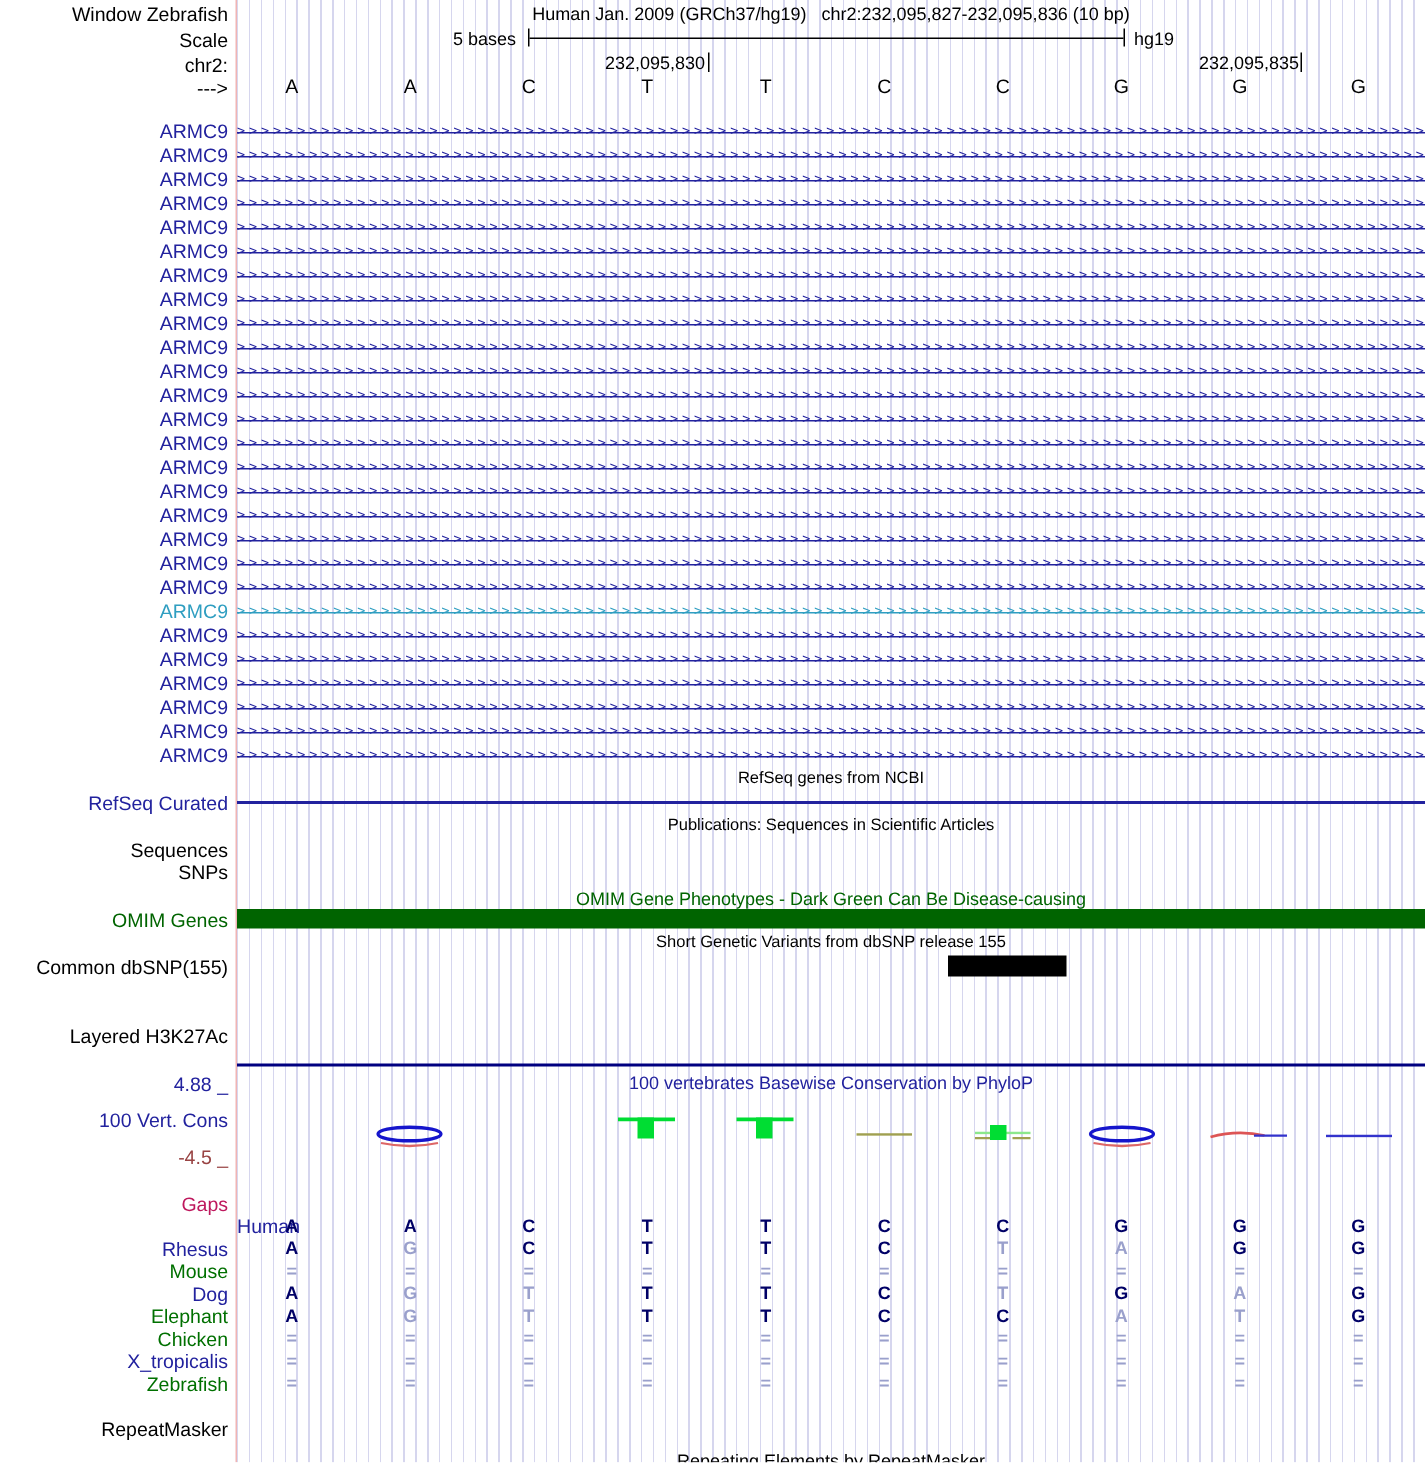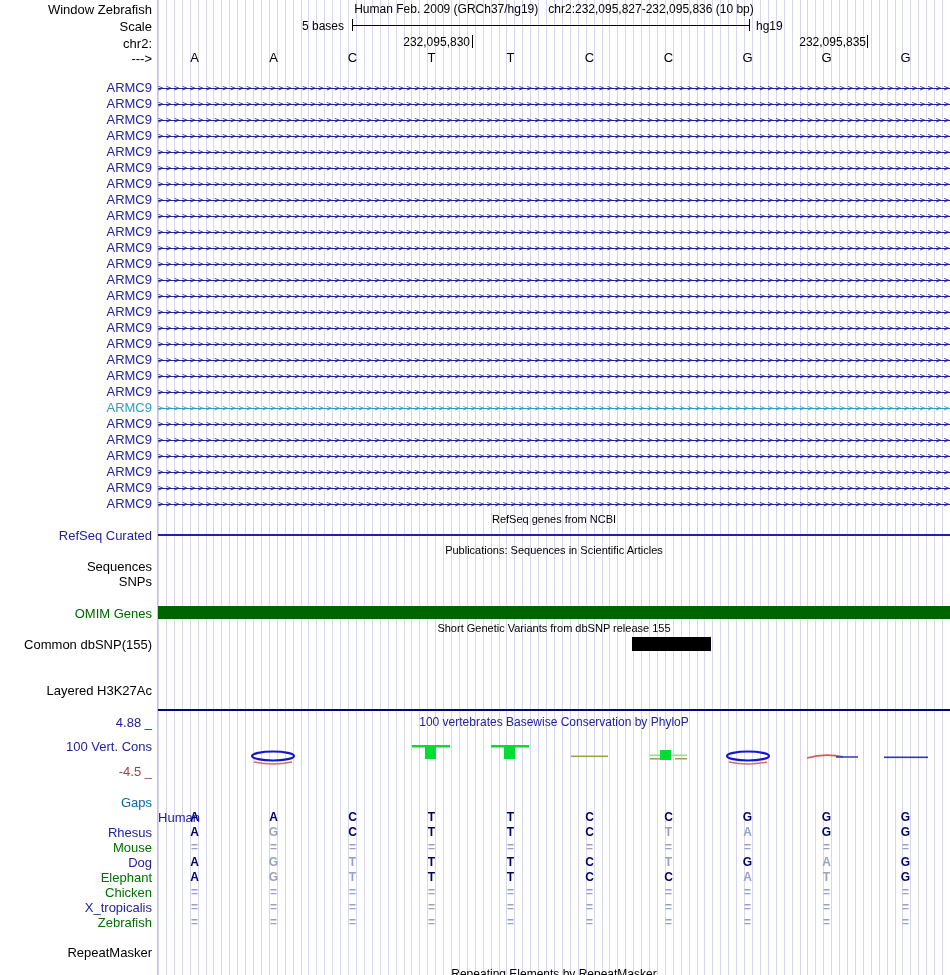--- a/index.html
+++ b/index.html
@@ -7,21 +7,21 @@
            font-family:"Liberation Sans",sans-serif;}
   .grid-bg{position:absolute;left:158px;top:0;width:792px;height:975px;
            background:repeating-linear-gradient(to right,#d6d6ee 0,#d6d6ee 1px,transparent 1px,transparent 7.92px);}
   .pink-line{position:absolute;left:157px;top:0;width:1px;height:975px;background:#f0b4b4;}
   .t{position:absolute;font-size:12px;color:#000;white-space:pre;}
   .ctr{left:158px;width:792px;text-align:center;}
   .lbl{position:absolute;right:798px;font-size:13px;white-space:nowrap;color:#000;text-align:right;}
   .navy{color:#22229e;}
   .dgreen{color:#006400;}
   .maroon{color:#994444;}
-  .orange{color:#0369a1;}
+  .orange{color:#be185d;}
   .ruler{position:absolute;left:352px;top:19px;width:396px;height:12px;
          border-left:1px solid #000;border-right:1px solid #000;
          background:linear-gradient(#000,#000) 0 50%/100% 1px no-repeat;}
   .tick{position:absolute;width:1px;height:13px;background:#000;}
   .seqletter{position:absolute;font-size:13px;color:#000;transform:translateX(-50%);}
   .trow{position:absolute;left:0;width:950px;height:16px;}
   .trow .glbl{position:absolute;right:798px;font-size:13px;line-height:16px;white-space:nowrap;}
   .arrows{position:absolute;left:158px;top:0;width:792px;height:16px;overflow:hidden;
           font-family:"DejaVu Sans Mono",monospace;font-size:9px;line-height:16px;
           letter-spacing:2.6px;
@@ -33,21 +33,21 @@
   .alncell{position:absolute;transform:translateX(-50%);font-size:12px;font-weight:bold;line-height:15px;}
 </style>
 </head>
 <body>
 
 <div class="browser">
   <div class="grid-bg"></div>
   <div class="pink-line"></div>
 
   <div class="lbl" style="top:2px;">Window Zebrafish</div>
-  <div class="t ctr" style="top:2px;">Human Feb. 2009 (GRCh37/hg19)   chr2:232,095,827-232,095,836 (10 bp)</div>
+  <div class="t ctr" style="top:2px;">Human Jan. 2009 (GRCh37/hg19)   chr2:232,095,827-232,095,836 (10 bp)</div>
 
   <div class="lbl" style="top:19px;">Scale</div>
   <div class="t" style="left:158px;top:19px;width:186px;text-align:right;">5 bases</div>
   <div class="ruler"></div>
   <div class="t" style="left:756px;top:19px;">hg19</div>
 
   <div class="lbl" style="top:36px;">chr2:</div>
   <div class="t" style="right:480px;top:35px;">232,095,830</div>
   <div class="tick" style="left:472px;top:35px;"></div>
   <div class="t" style="right:84px;top:35px;">232,095,835</div>
@@ -179,20 +179,21 @@
     </div>
 
   <div class="t ctr" style="top:513px;font-size:11px;">RefSeq genes from NCBI</div>
   <div class="lbl navy" style="top:528px;">RefSeq Curated</div>
   <div class="hline" style="top:534px;height:2px;background:#22229e;"></div>
 
   <div class="t ctr" style="top:544px;font-size:11px;">Publications: Sequences in Scientific Articles</div>
   <div class="lbl" style="top:559px;">Sequences</div>
   <div class="lbl" style="top:574px;">SNPs</div>
 
+  <div class="t ctr dgreen" style="top:592px;">OMIM Gene Phenotypes - Dark Green Can Be Disease-causing</div>
   <div class="lbl dgreen" style="top:606px;">OMIM Genes</div>
   <div class="bar" style="left:158px;top:606px;width:792px;height:13px;background:#006400;"></div>
 
   <div class="t ctr" style="top:622px;font-size:11px;">Short Genetic Variants from dbSNP release 155</div>
   <div class="lbl" style="top:637px;">Common dbSNP(155)</div>
   <div class="bar" style="left:632px;top:637px;width:79px;height:14px;background:#000;"></div>
 
   <div class="lbl" style="top:683px;">Layered H3K27Ac</div>
   <div class="hline" style="top:709px;height:2px;background:#000080;"></div>
 

